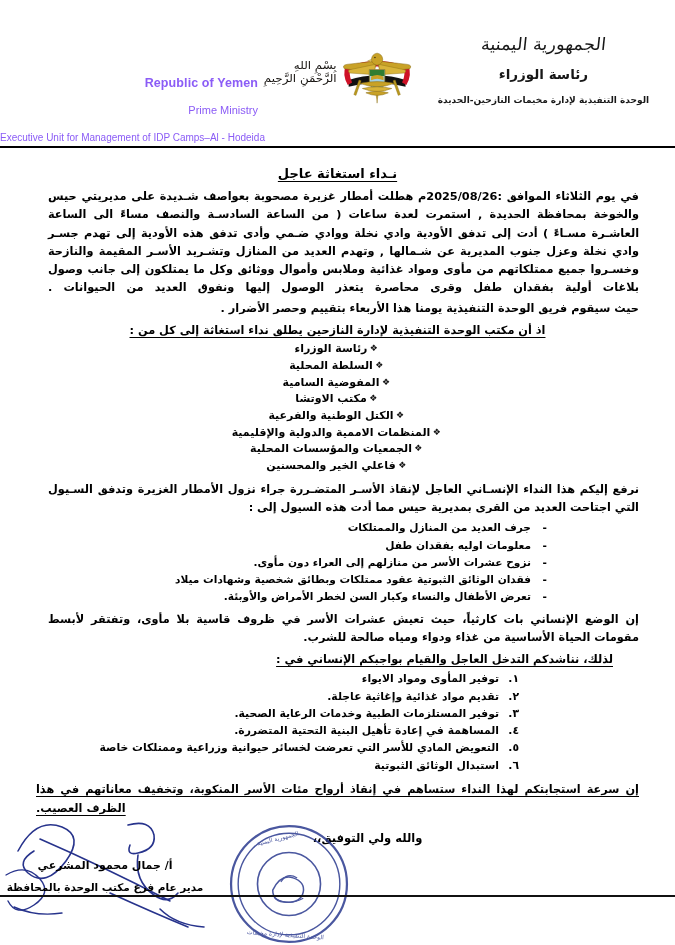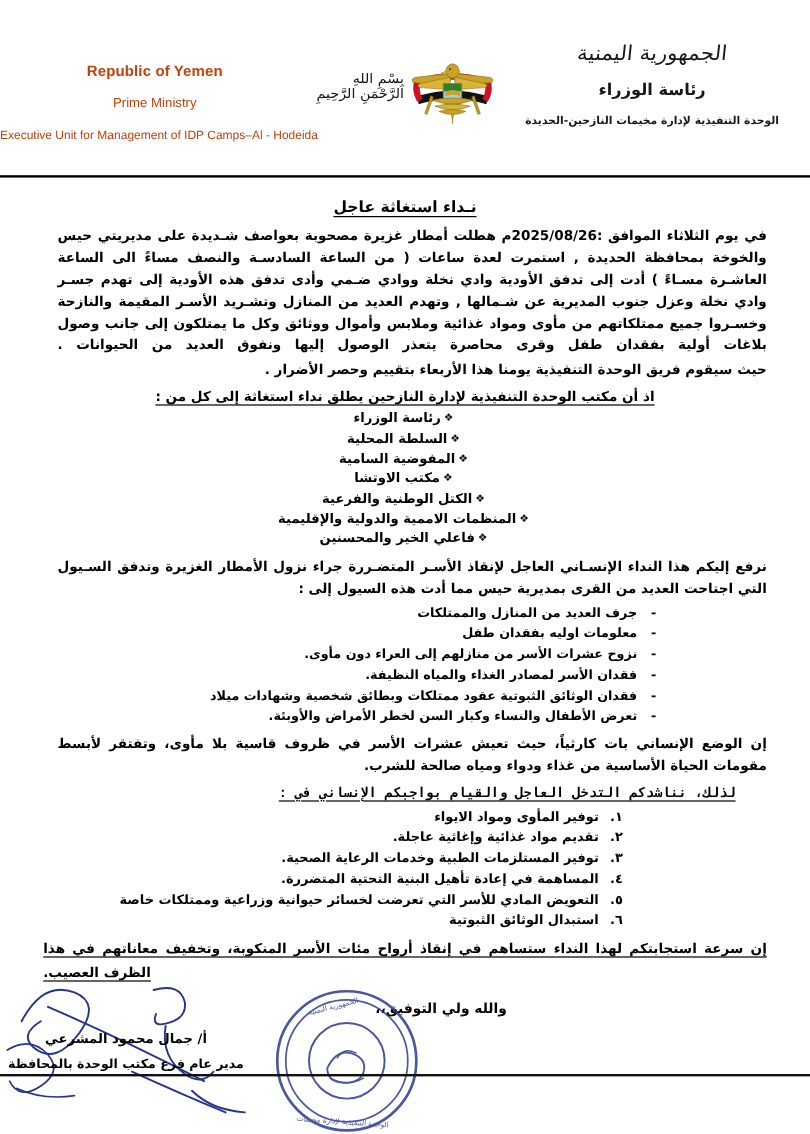--- a/index.html
+++ b/index.html
@@ -10,23 +10,23 @@
     color:#000;
   }
   .page{position:relative;width:675px;height:945px;background:#fff;}
 
   
   .header{
     position:relative;height:148px;
     display:flex;align-items:flex-start;justify-content:space-between;
   }
   .hdr-left{
-    width:258px;padding-top:52px;text-align:center;
+    width:258px;padding-top:76px;text-align:right;
     font-family:"Liberation Sans","DejaVu Sans",sans-serif;
-    color:#c2410c;
+    color:#8b5cf6;
   }
   .hdr-left .l1{font-size:12.5px;font-weight:bold;letter-spacing:.1px;}
   .hdr-left .l2{font-size:11px;margin-top:14px;}
   .hdr-left .l3{font-size:10px;margin-top:16px;white-space:nowrap;}
 
   .hdr-center{width:165px;position:relative;padding-top:22px;display:flex;flex-direction:row;align-items:center;}
   .basmala{
     font-size:11px;color:#15120f;letter-spacing:.5px;
     font-family:"DejaVu Sans",sans-serif;direction:rtl;
     transform:scaleX(1.08);
@@ -64,21 +64,21 @@
   }
   p.para.last{text-align-last:right;}
   p.rightline{
     margin:0 0 2px 0;font-size:11.3px;font-weight:bold;line-height:1.62;text-align:right;
   }
   .subhead{
     text-align:center;font-size:11.3px;font-weight:bold;
     text-decoration:underline;text-underline-offset:3px;
     margin:6px 0 4px 0;
   }
-  .subhead.left-ish{text-align:right;padding-right:26px;font-family:Liberation Mono, monospace;}
+  .subhead.left-ish{text-align:right;padding-right:26px;}
 
   ul.diamond{list-style:none;margin:1px 0 6px 0;padding:0;}
   ul.diamond li{
     font-size:11px;font-weight:bold;line-height:1.52;
     text-align:center;padding-right:0;position:relative;
   }
   ul.diamond li .bullet{
     display:inline-block;width:13px;text-align:center;
     font-size:9px;vertical-align:1px;color:#111;
   }
@@ -190,30 +190,30 @@
 
     <div class="subhead">اذ أن مكتب الوحدة التنفيذية لإدارة النازحين يطلق نداء استغاثة إلى كل من :</div>
 
     <ul class="diamond">
       <li><span class="bullet">❖</span><span>رئاسة الوزراء</span></li>
       <li><span class="bullet">❖</span><span>السلطة المحلية</span></li>
       <li><span class="bullet">❖</span><span>المفوضية السامية</span></li>
       <li><span class="bullet">❖</span><span>مكتب الاوتشا</span></li>
       <li><span class="bullet">❖</span><span>الكتل الوطنية والفرعية</span></li>
       <li><span class="bullet">❖</span><span>المنظمات الاممية والدولية والإقليمية</span></li>
+      <li><span class="bullet">❖</span><span>الجمعيات والمؤسسات المحلية</span></li>
       <li><span class="bullet">❖</span><span>فاعلي الخير والمحسنين</span></li>
     </ul>
 
     <p class="para last">نرفع إليكم هذا النداء الإنسـاني العاجل لإنقاذ الأسـر المتضـررة جراء نزول الأمطار الغزيرة وتدفق السـيول التي اجتاحت العديد من القرى بمديرية حيس مما أدت هذه السيول إلى :</p>
 
     <ul class="dash">
       <li><span class="bullet">-</span><span>جرف العديد من المنازل والممتلكات</span></li>
       <li><span class="bullet">-</span><span>معلومات اوليه بفقدان طفل</span></li>
       <li><span class="bullet">-</span><span>نزوح عشرات الأسر من منازلهم إلى العراء دون مأوى.</span></li>
-      <li><span class="bullet">-</span><span>فقدان الأسر لمصادر الغذاء والمياه النظيفة.</span></li>
       <li><span class="bullet">-</span><span>فقدان الوثائق الثبوتية عقود ممتلكات وبطائق شخصية وشهادات ميلاد</span></li>
       <li><span class="bullet">-</span><span>تعرض الأطفال والنساء وكبار السن لخطر الأمراض والأوبئة.</span></li>
     </ul>
 
     <p class="para last">إن الوضع الإنساني بات كارثياً، حيث تعيش عشرات الأسر في ظروف قاسية بلا مأوى، وتفتقر لأبسط مقومات الحياة الأساسية من غذاء ودواء ومياه صالحة للشرب.</p>
 
     <div class="subhead left-ish">لذلك، نناشدكم التدخل العاجل والقيام بواجبكم الإنساني في :</div>
 
     <ol class="numbered">
       <li><span class="num">١.</span><span>توفير المأوى ومواد الايواء</span></li>

